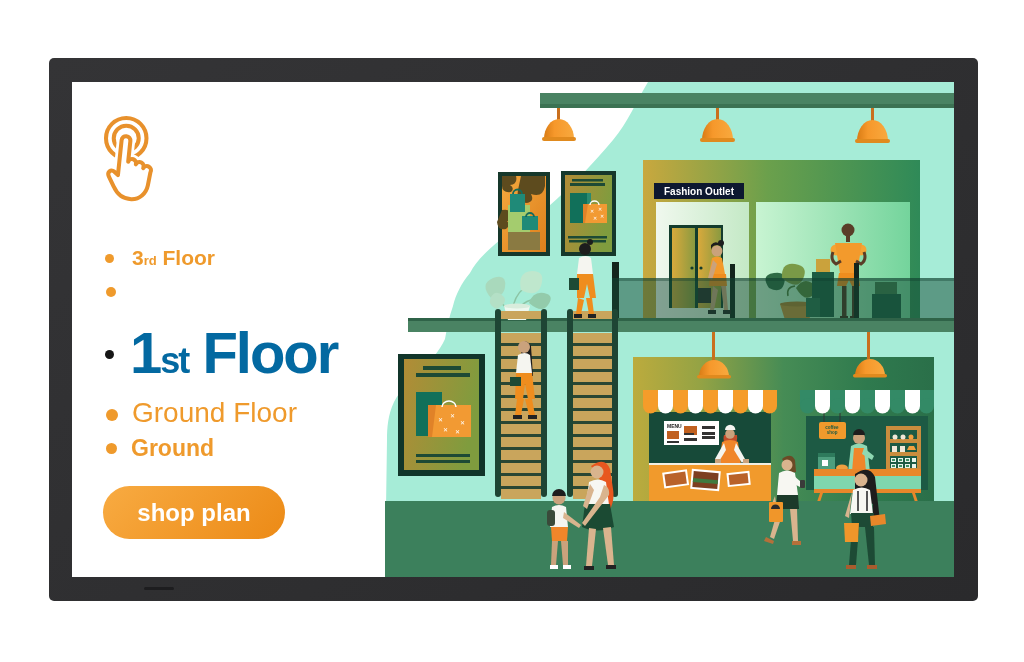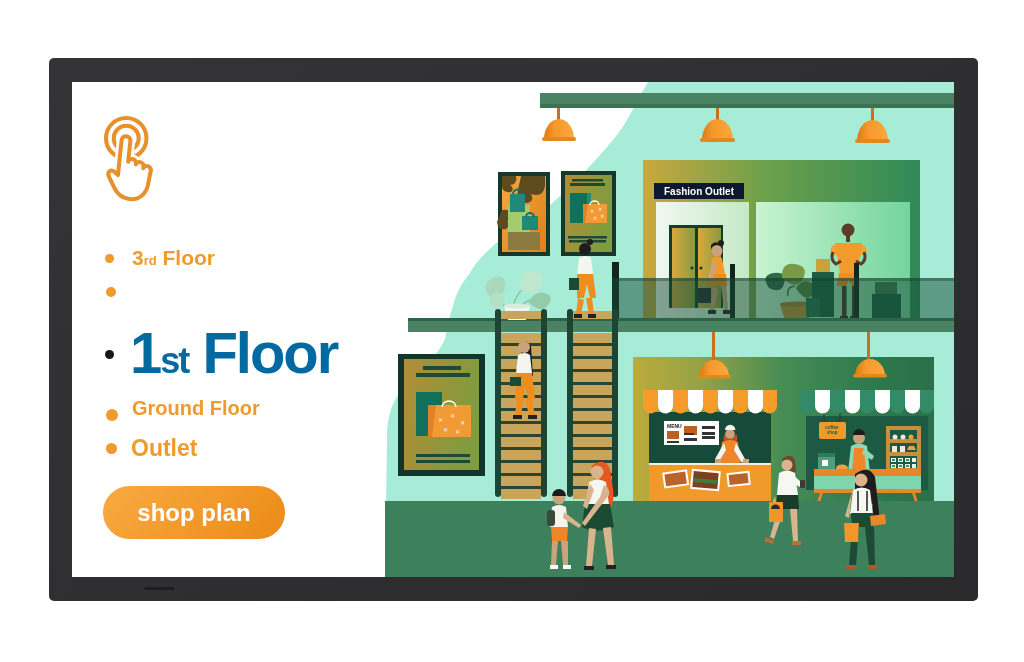--- a/index.html
+++ b/index.html
@@ -559,22 +559,22 @@
 
       <div class="abs" style="left:33px;top:172px;width:9px;height:9px;border-radius:50%;background:#ef9a2c;"></div>
       <div class="abs" style="left:60px;top:164px;font-size:21px;font-weight:bold;color:#ef9a2c;text-align:center;">3<span style="font-size:13px;">rd</span> Floor</div>
 
       <div class="abs" style="left:34px;top:205px;width:10px;height:10px;border-radius:50%;background:#ef9a2c;"></div>
 
       <div class="abs" style="left:33px;top:268px;width:9px;height:9px;border-radius:50%;background:#161616;"></div>
       <div class="abs" style="left:58px;top:237px;font-size:58px;font-weight:bold;color:#0369a1;letter-spacing:-2px;">1<span style="font-size:36px;">st</span> Floor</div>
 
       <div class="abs" style="left:34px;top:327px;width:12px;height:12px;border-radius:50%;background:#ef9a2c;"></div>
-      <div class="abs" style="left:60px;top:315px;font-size:20px;font-weight:bold;color:#ef9a2c;">Ground Floor</div>
+      <div class="abs" style="left:60px;top:315px;font-size:28px;font-weight:normal;color:#ef9a2c;">Ground Floor</div>
 
       <div class="abs" style="left:34px;top:361px;width:11px;height:11px;border-radius:50%;background:#ef9a2c;"></div>
-      <div class="abs" style="left:59px;top:353px;font-size:23px;font-weight:bold;color:#ef9a2c;">Outlet</div>
+      <div class="abs" style="left:59px;top:353px;font-size:23px;font-weight:bold;color:#ef9a2c;">Ground</div>
 
       <div class="abs" style="left:31px;top:404px;width:182px;height:53px;border-radius:27px;background:linear-gradient(135deg,#f8ab42,#ec8a16);color:#fff;font-size:24px;font-weight:bold;text-align:center;line-height:53px;">shop plan</div>
 
     </div>
   </div>
 </div>
 
 </body></html>

